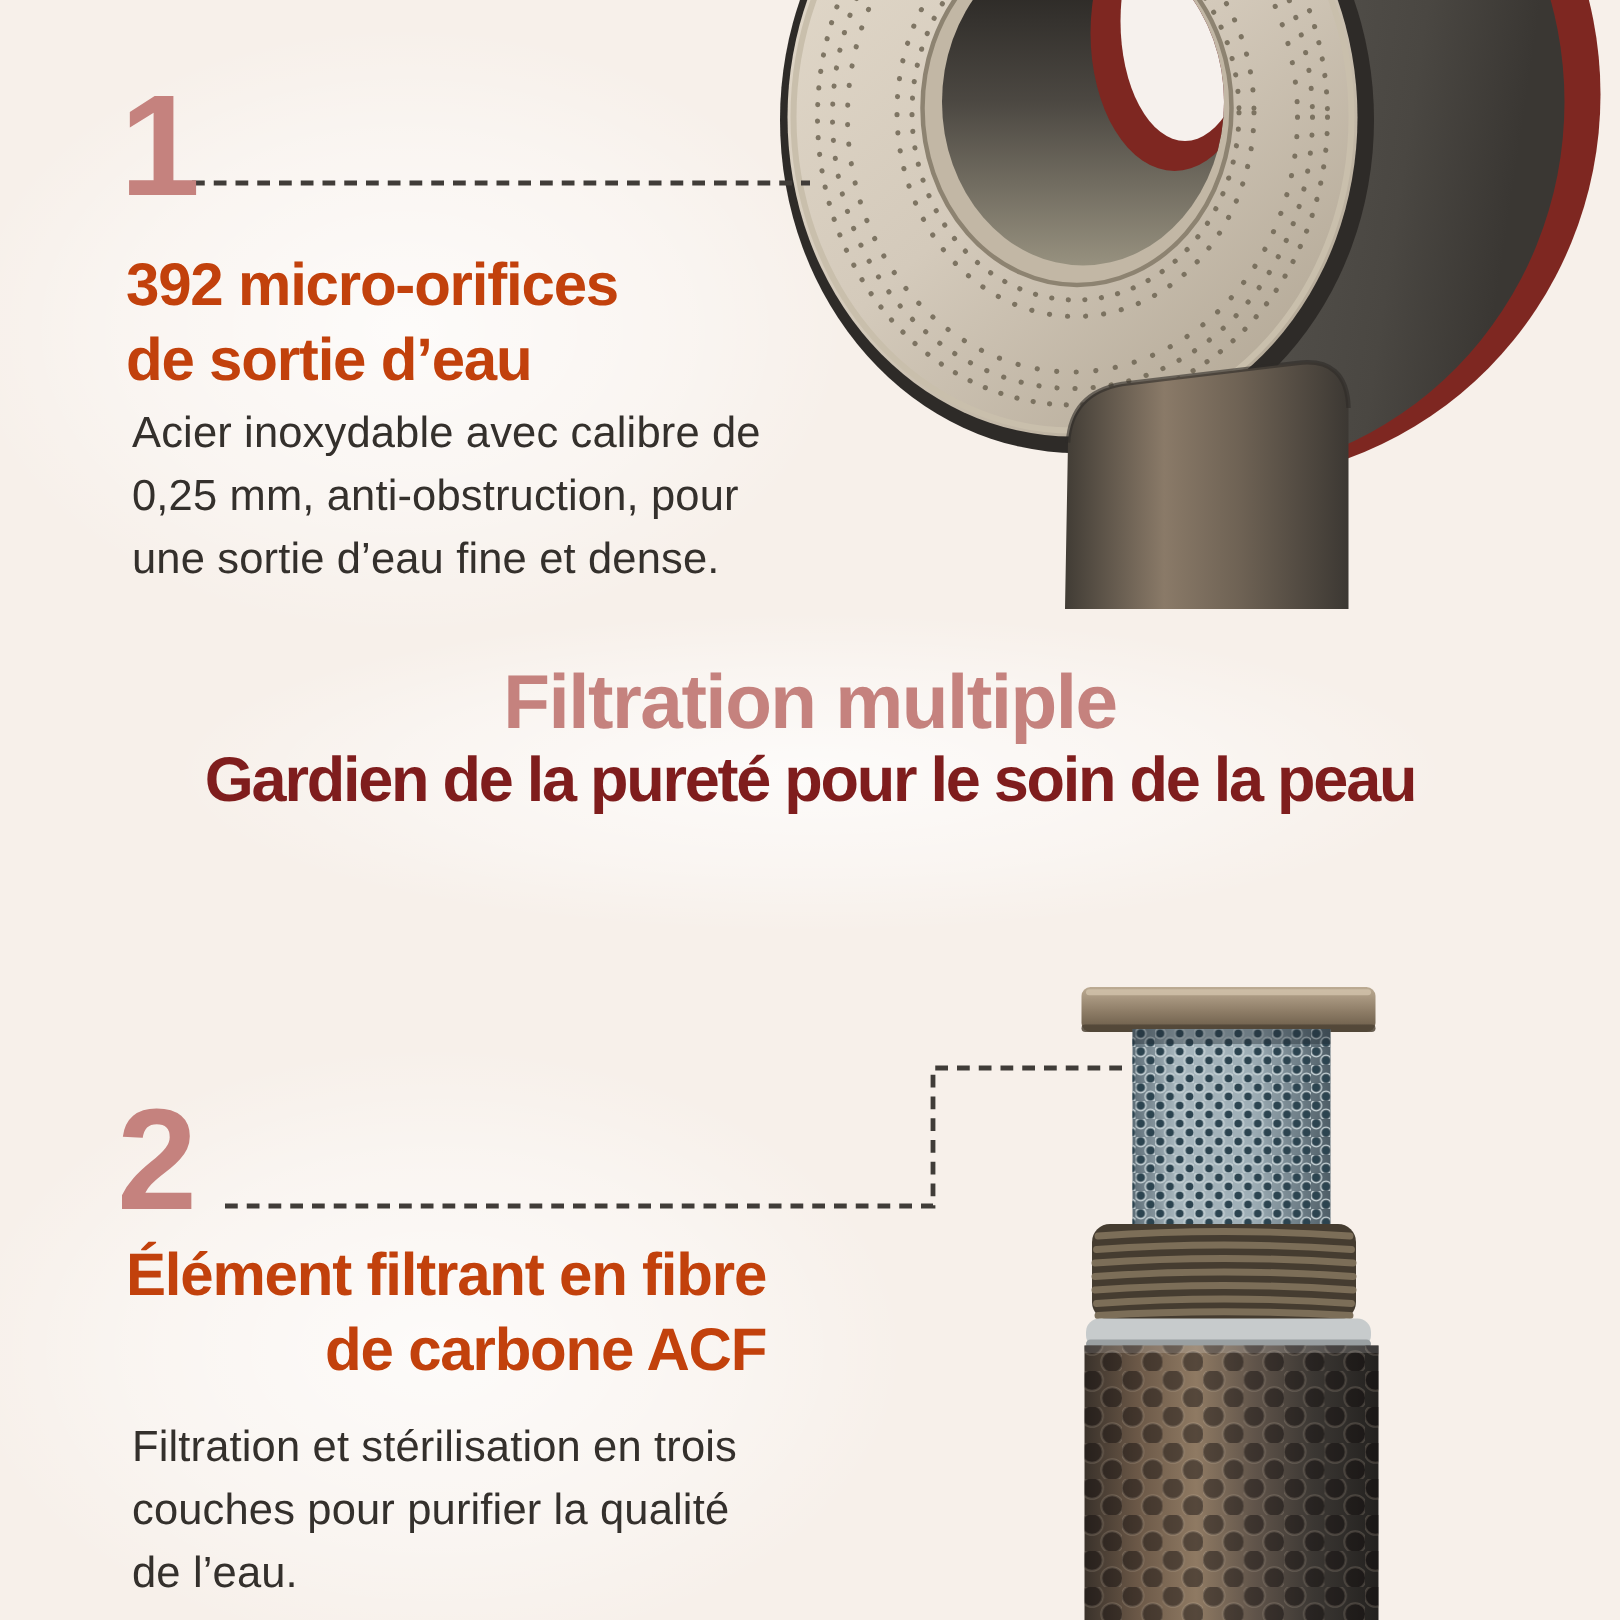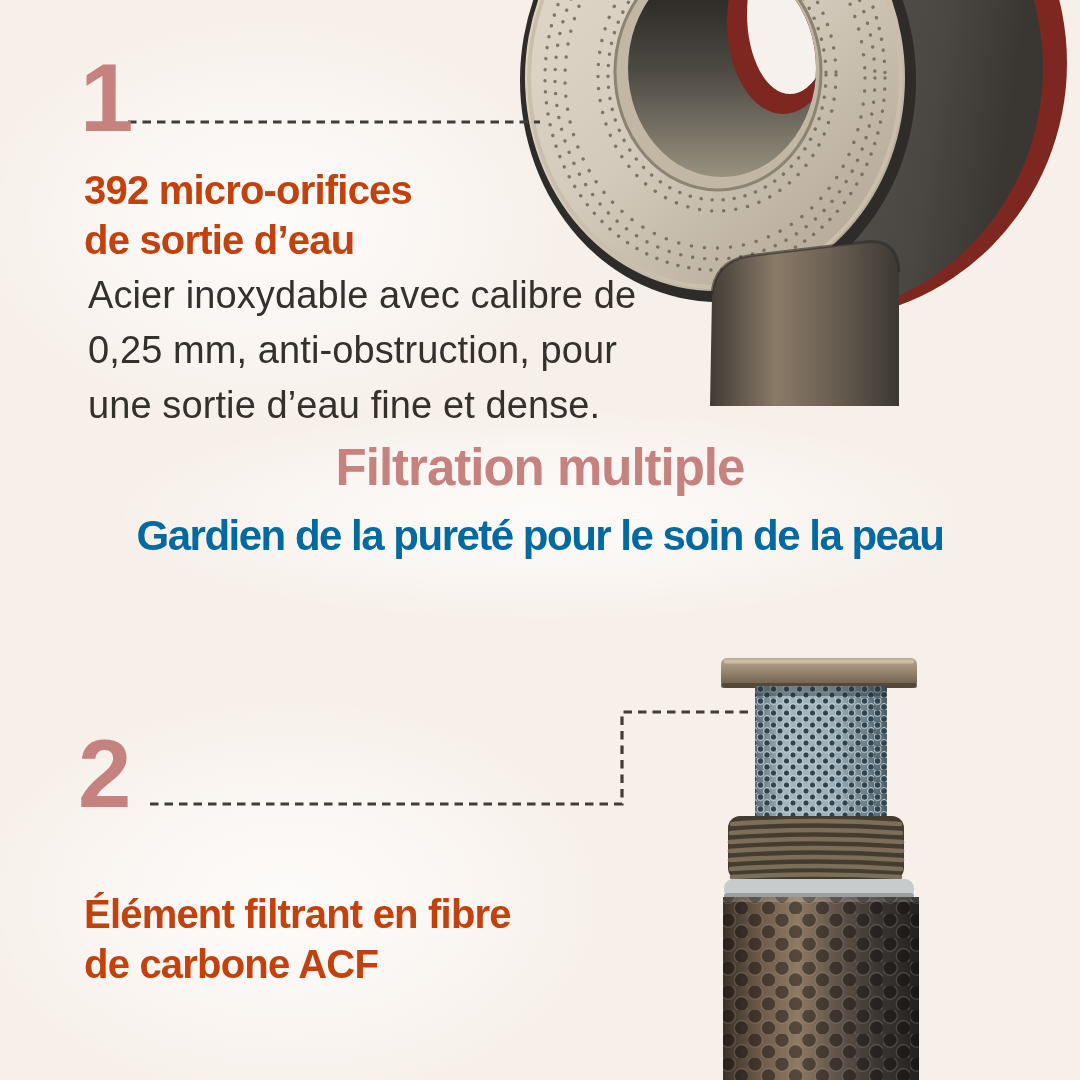--- a/index.html
+++ b/index.html
@@ -12,30 +12,30 @@
     background:radial-gradient(ellipse at center, rgba(255,255,255,.75) 0%, rgba(255,255,255,.35) 45%, rgba(255,255,255,0) 72%);}
   .preline{white-space:pre-line;}
   .step-number{
     position:absolute;color:#c5827e;font-weight:700;font-size:96px;line-height:.95;
   }
   .step-title{
     position:absolute;color:#c2410c;font-weight:700;font-size:40px;line-height:1.24;
     letter-spacing:-.8px;
   }
   .step-desc{
-    position:absolute;color:#34302c;font-weight:400;font-size:38px;line-height:1.45;
+    position:absolute;color:#34302c;font-weight:400;font-size:29px;line-height:1.45;
     letter-spacing:.1px;
   }
   .center-title{
     position:absolute;left:0;right:0;text-align:center;white-space:nowrap;
     color:#c5827e;font-weight:700;font-size:51px;letter-spacing:-1px;top:438px;
   }
   .center-subtitle{
     position:absolute;left:0;right:0;text-align:center;white-space:nowrap;
-    color:#0369a1;font-weight:700;font-size:42px;letter-spacing:-1.5px;top:496px;margin-top:16px;
+    color:#7f1d1d;font-weight:700;font-size:42px;letter-spacing:-1.5px;top:496px;
   }
   .center-tagline{
     position:absolute;left:0;right:0;text-align:center;white-space:nowrap;
     color:#2b2825;font-weight:400;font-size:35px;letter-spacing:.2px;top:556px;
   }
   .photo{position:absolute;}
 </style>
 </head>
 <body>
 
@@ -182,16 +182,19 @@
   <div class="step-title preline" style="left:84px;top:166px;">392 micro-orifices
 de sortie d’eau</div>
   <div class="step-desc preline" style="left:88px;top:268px;">Acier inoxydable avec calibre de
 0,25 mm, anti-obstruction, pour
 une sortie d’eau fine et dense.</div>
 
   <div class="center-title">Filtration multiple</div>
   <div class="center-subtitle">Gardien de la pureté pour le soin de la peau</div>
 
   <div class="step-number" style="left:78px;top:728px;">2</div>
-  <div class="step-title preline" style="left:84px;top:890px;">Élément filtrant en fibre
+  <div class="step-title preline" style="left:84px;top:826px;text-align:right;">Élément filtrant en fibre
 de carbone ACF</div>
+  <div class="step-desc preline" style="left:88px;top:944px;">Filtration et stérilisation en trois
+couches pour purifier la qualité
+de l’eau.</div>
 
 </div>
 
 </body></html>

